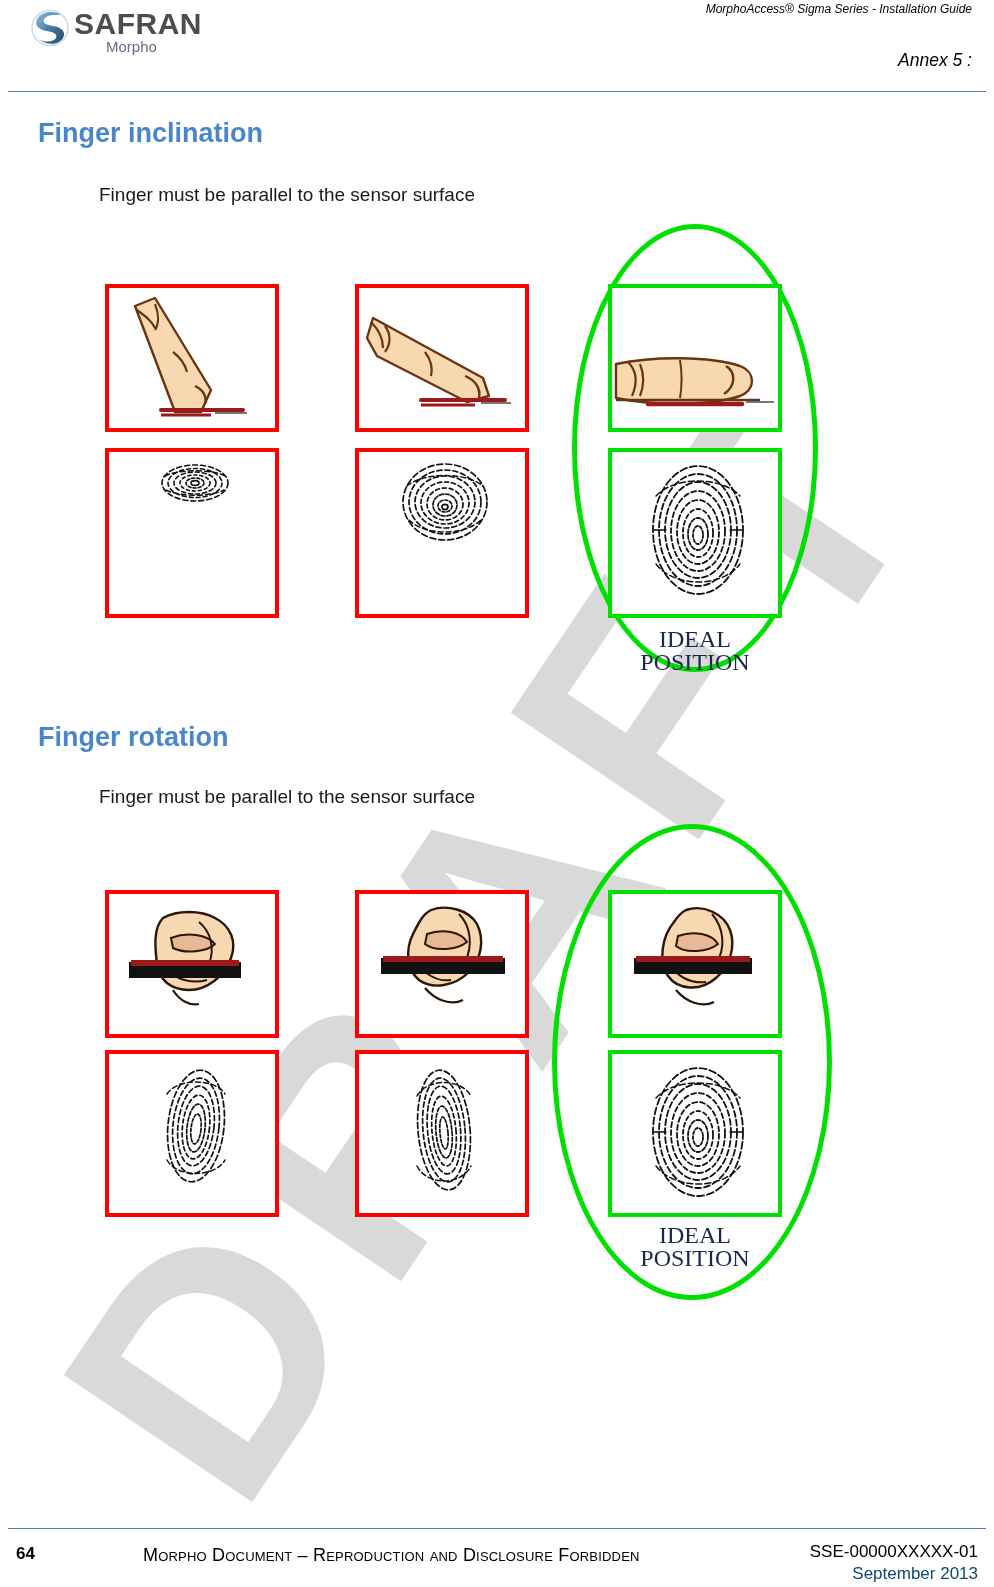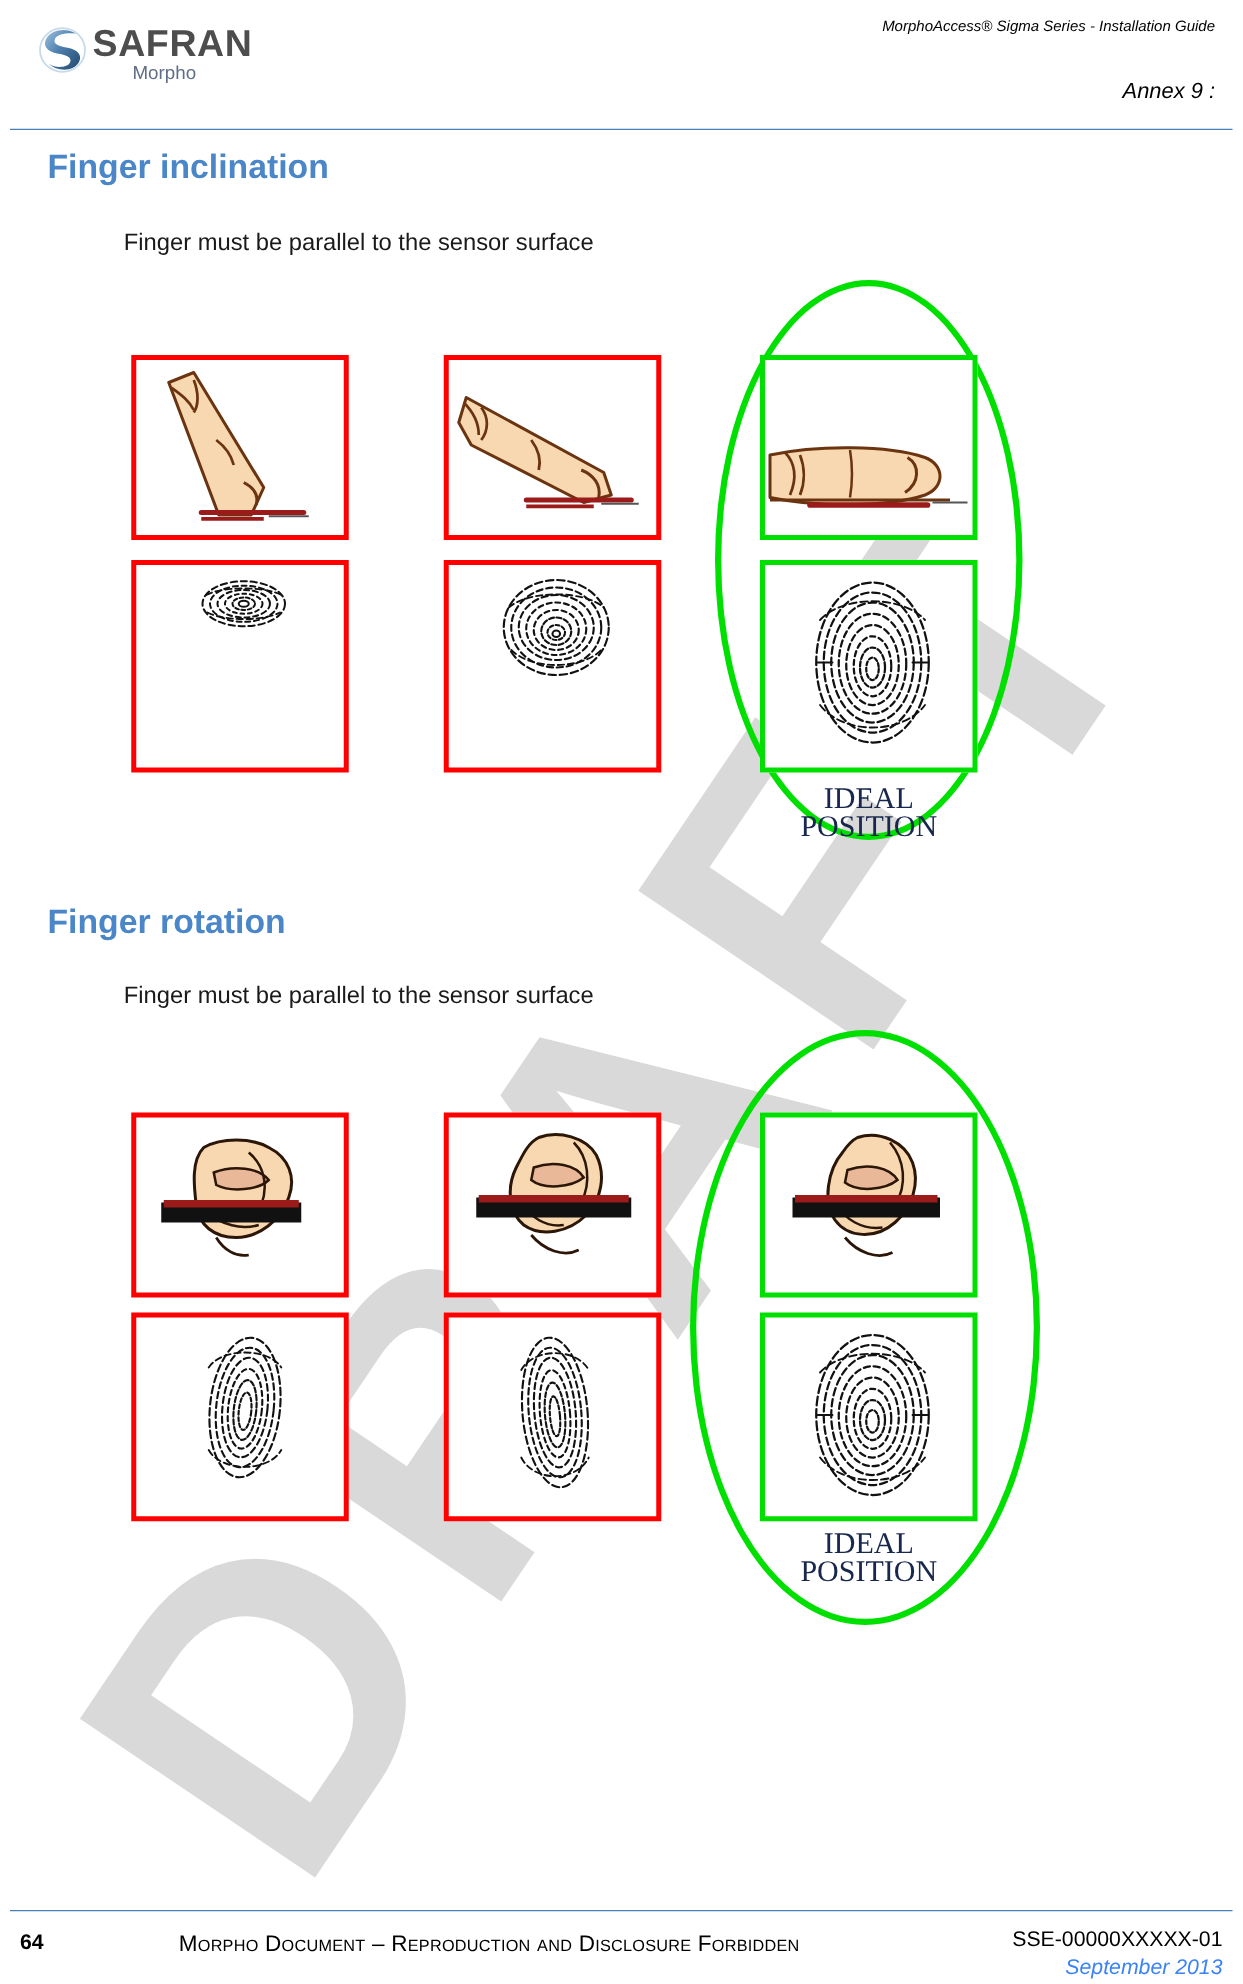--- a/index.html
+++ b/index.html
@@ -37,21 +37,21 @@
     transform-origin: 50% 50%;
     z-index: 0;
     user-select: none;
     white-space: nowrap;
   }
 
   
   .header {
     position: absolute;
     left: 0;
-    top: 12px;
+    top: 0;
     width: 994px;
     height: 92px;
     z-index: 3;
   }
   .logo {
     position: absolute;
     left: 28px;
     top: 4px;
     width: 175px;
     height: 56px;
@@ -194,23 +194,22 @@
     font-size: 17px;
     color: #000;
     text-align: center;
     white-space: nowrap;
   }
   .ftr-date {
     position: absolute;
     right: 16px;
     top: 1564px;
     font-size: 17px;
-    color: #3b82f6;
-    white-space: nowrap;
-    font-style: italic;
+    color: #0c4a6e;
+    white-space: nowrap;
   }
 </style>
 </head>
 <body>
 
 <div class="page">
 
   <div class="watermark">DRAFT</div>
 
   <div class="header">
@@ -228,21 +227,21 @@
           <path d="M33 9 C26 4, 13 5, 9 13 C5.5 20, 12 24, 19 25 C25 26, 30 28, 28 32 C26 36, 17 37, 11 33 C17 39, 30 40, 35 32 C39 25, 32 21, 25 20 C19 19, 14 17, 16 13 C18 9, 27 8, 33 9 Z" fill="url(#swgrad)"></path>
           <ellipse cx="22" cy="22" rx="18" ry="17.5" fill="none" stroke="#bcd4e6" stroke-width="1.4" opacity="0.85"></ellipse>
         </svg>
       </span>
       <span class="logo-safran">SAFRAN</span>
       <span class="logo-morpho">Morpho</span>
     </div>
 
     <div class="hdr-line1">MorphoAccess® Sigma Series - Installation Guide</div>
     <div class="hdr-line2">
-      <div>Annex 9 :</div>
+      <div>Annex 5 :</div>
     </div>
     <div class="hdr-rule"></div>
   </div>
 
   <div class="content">
 
     <div class="h1" style="left:38px; top:118px;">Finger inclination</div>
 
     <div class="para" style="left:99px; top:184px;">Finger must be parallel to the sensor surface</div>
 

